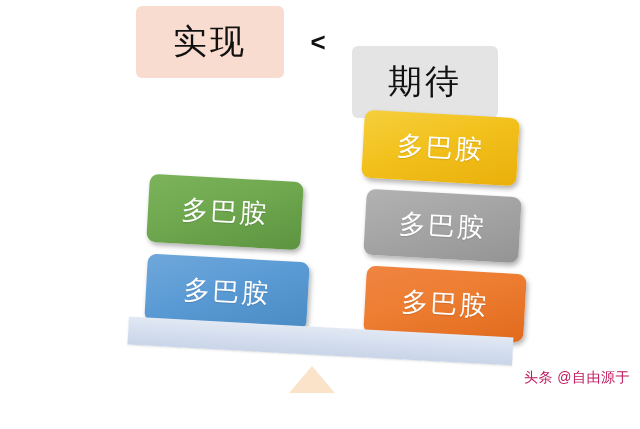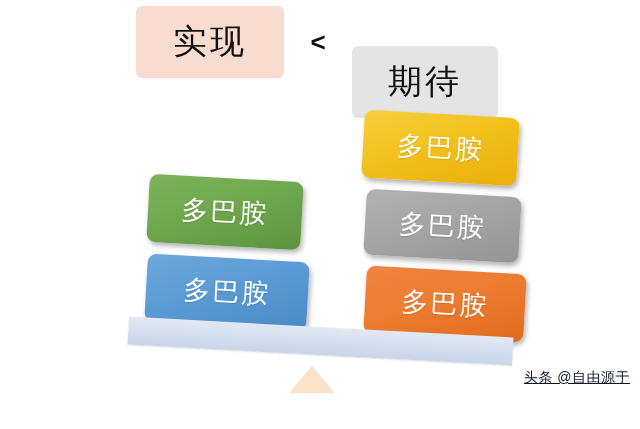--- a/index.html
+++ b/index.html
@@ -163,25 +163,24 @@
     background: linear-gradient(160deg, #f08441 0%, #ed7d31 45%, #e06a1d 100%);
     transform: rotate(3.2deg);
   }
 
   
   .watermark {
     position: absolute;
     right: 10px;
     bottom: 6px;
     font-size: 14px;
-    color: #0f172a;
+    color: #be185d;
     font-family: "Liberation Sans", "DejaVu Sans", sans-serif;
     white-space: nowrap;
     letter-spacing: 0.5px;
-    text-decoration: underline;
   }
 </style>
 </head>
 <body>
 
 <div id="stage">
 
   <div class="header-row">
     <div class="hdr-box realize">实现</div>
     <div class="hdr-op">&lt;</div>

